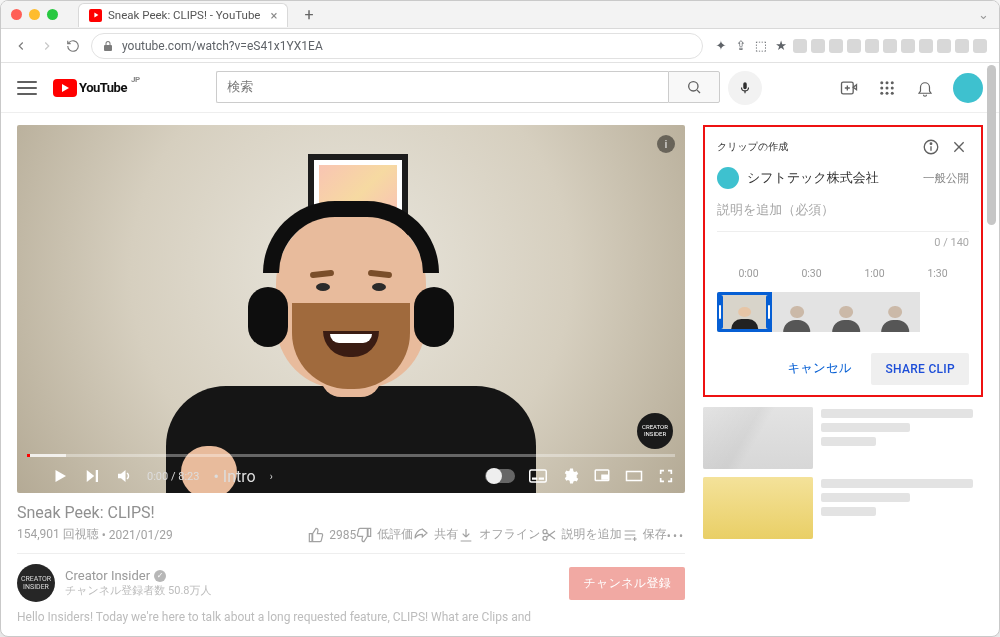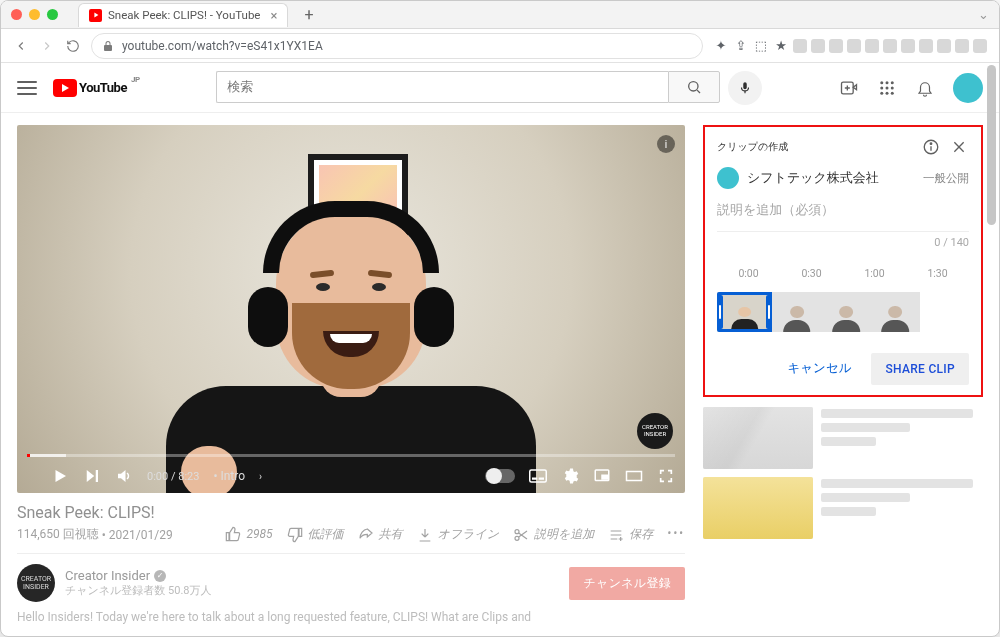--- a/index.html
+++ b/index.html
@@ -68,29 +68,29 @@
   .hand{position:absolute;bottom:6%;left:4%;width:56px;height:52px;background:#e8bb9c;border-radius:28px;}
   .info-badge{position:absolute;top:10px;right:10px;width:18px;height:18px;border-radius:50%;background:rgba(0,0,0,.45);color:#fff;font-size:10px;display:flex;align-items:center;justify-content:center;}
   .chbadge{position:absolute;right:12px;bottom:44px;width:36px;height:36px;border-radius:50%;background:#1a1a1a;color:#fff;font-size:6px;display:flex;align-items:center;justify-content:center;text-align:center;line-height:1.1;}
 
   .progress{position:absolute;left:10px;right:10px;bottom:36px;height:3px;background:rgba(255,255,255,.35);}
   .progress .buff{position:absolute;left:0;top:0;height:100%;width:6%;background:rgba(255,255,255,.7);}
   .progress .play{position:absolute;left:0;top:0;height:100%;width:0.4%;background:#f00;}
   .controls{position:absolute;left:0;right:0;bottom:0;height:34px;display:flex;align-items:center;padding:0 10px;gap:14px;color:#fff;margin-left:24px;}
   .controls .p-ic{width:18px;height:18px;display:flex;align-items:center;justify-content:center;}
   .ptime{font-size:11px;color:#ddd;}
-  .chapter{font-size:12px;color:#ddd;}
+  .chapter{font-size:16px;color:#ddd;}
   .controls .spacer{flex:1;}
   .autoplay{width:30px;height:14px;border-radius:8px;background:rgba(255,255,255,.35);position:relative;}
   .autoplay::after{content:"";position:absolute;left:1px;top:-1px;width:16px;height:16px;border-radius:50%;background:#eee;display:flex;align-items:center;justify-content:center;}
 
   
   .title{margin-top:10px;font-size:16px;color:#909090;font-weight:400;}
   .meta-row{margin-top:4px;display:flex;align-items:center;font-size:12px;color:#a2a2a2;}
-  .meta-right{margin-left:auto;display:flex;align-items:flex-start;gap:14px;font-style:italic;}
+  .meta-right{margin-left:auto;display:flex;align-items:flex-end;}
   .meta-btn{display:flex;align-items:center;gap:5px;font-size:12px;}
   .divider{height:1px;background:#eee;margin:10px 0;}
   .ch-row{display:flex;align-items:center;gap:10px;}
   .ch-av{width:38px;height:38px;border-radius:50%;background:#262626;color:#ddd;font-size:7px;display:flex;align-items:center;justify-content:center;text-align:center;}
   .ch-name{font-size:13px;color:#9a9a9a;display:flex;align-items:center;gap:4px;}
   .verify{width:12px;height:12px;border-radius:50%;background:#b7b7b7;display:inline-flex;align-items:center;justify-content:center;color:#fff;font-size:8px;}
   .subs{font-size:11px;color:#bcbcbc;}
   .subscribe{margin-left:auto;background:#f1a9a3;color:#fff;font-size:12px;font-weight:500;padding:8px 14px;border-radius:2px;letter-spacing:.3px;}
   .desc{margin-top:8px;font-size:12px;color:#bcbcbc;}
 
@@ -347,21 +347,21 @@
           <span class="p-ic">
               <svg width="16" height="16" viewBox="0 0 24 24" fill="none" stroke="#fff" stroke-width="2.5">
                 <path d="M4 9V4h5M20 9V4h-5M4 15v5h5M20 15v5h-5"></path>
               </svg>
             </span>
         </div>
       </div>
 
       <div class="title">Sneak Peek: CLIPS!</div>
       <div class="meta-row">
-        <span>114,650 回視聴</span>
+        <span>154,901 回視聴</span>
         <span>&nbsp;•&nbsp;</span>
         <span>2021/01/29</span>
         <div class="meta-right">
           <span class="meta-btn">
             <svg width="16" height="16" viewBox="0 0 24 24" fill="none" stroke="#a2a2a2" stroke-width="1.8">
                 <path d="M7 22V10l5-8c1 0 3 1 3 3l-1 5h6a2 2 0 0 1 2 2l-2 8a2 2 0 0 1-2 2zM2 10h4v12H2z"></path>
               </svg>
             <span>2985</span>
           </span>
           <span class="meta-btn">

